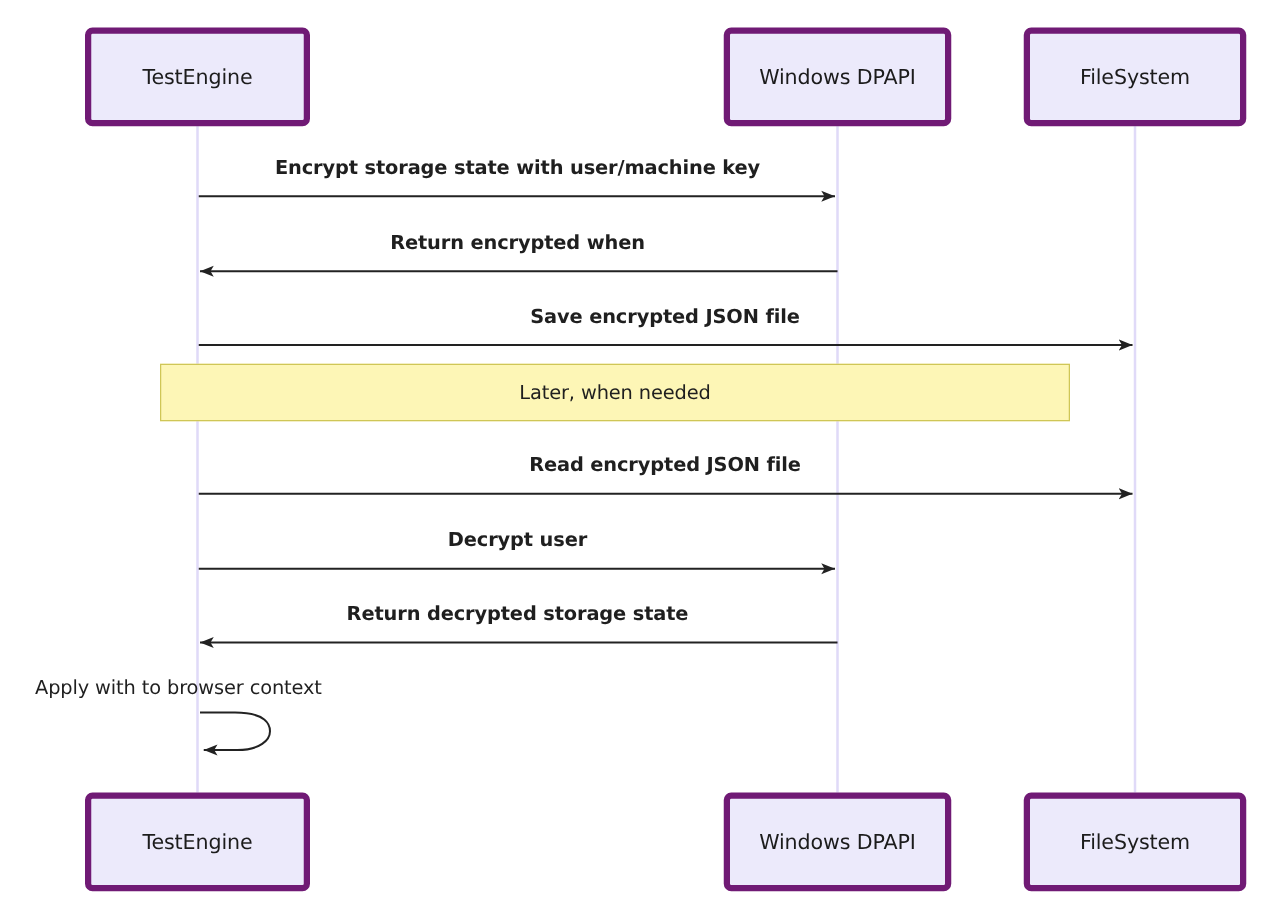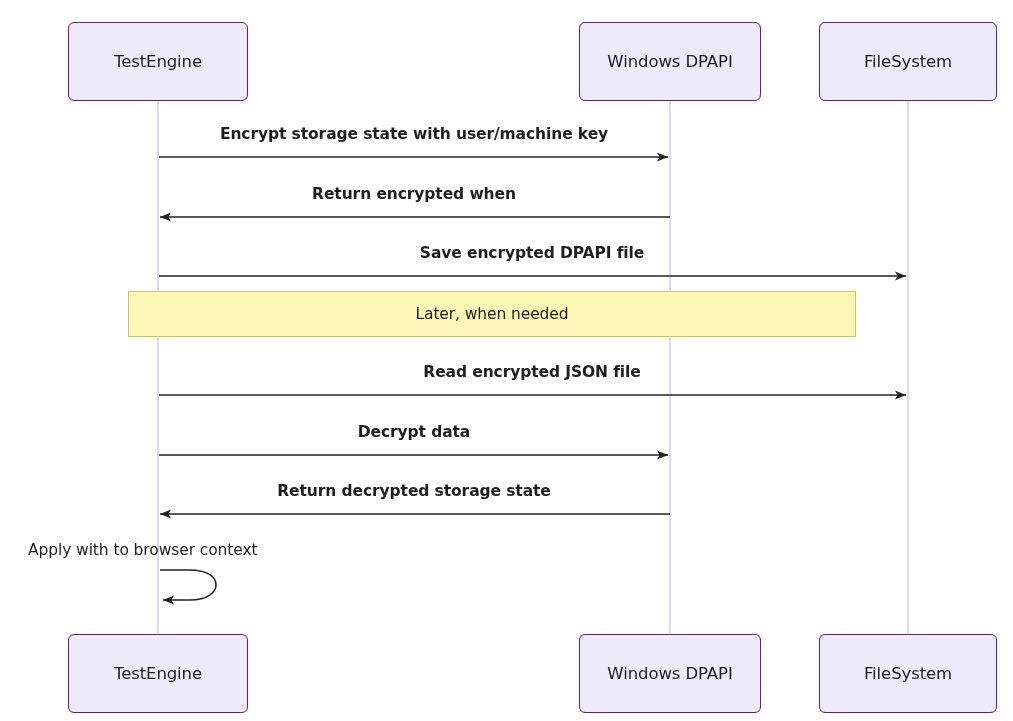--- a/index.html
+++ b/index.html
@@ -23,21 +23,21 @@
   .svg-layer {
     position: absolute;
     left: 0; top: 0;
     width: 1013px;
     height: 721px;
   }
   .participant-box {
     position: absolute;
     box-sizing: border-box;
     background: #ECEAFB;
-    border: 1px solid #701a75;
+    border: 5px solid #701a75;
     border-radius: 6px;
     display: flex;
     align-items: center;
     justify-content: center;
   }
   .participant-label {
     font-size: 16.5px;
     color: #1c1c1c;
     font-family: "DejaVu Sans", "Liberation Sans", sans-serif;
     letter-spacing: -0.1px;
@@ -127,23 +127,23 @@
 
     <line x1="159" y1="455" x2="668" y2="455" stroke="#222222" stroke-width="1.6" marker-end="url(#arrowR)"></line>
 
     <line x1="670" y1="514" x2="160" y2="514" stroke="#222222" stroke-width="1.6" marker-end="url(#arrowL)"></line>
 
     <path d="M160,570 L188,570 C213,570 216,580 216,585 C216,592 208,600 190,600 L163,600" fill="none" stroke="#222222" stroke-width="1.6" marker-end="url(#arrowL)"></path>
   </svg>
 
   <div class="msg-label centered" style="left:414px; top:125px;">Encrypt storage state with user/machine key</div>
   <div class="msg-label centered" style="left:414px; top:185px;">Return encrypted when</div>
-  <div class="msg-label centered" style="left:532px; top:244px;">Save encrypted DPAPI file</div>
+  <div class="msg-label centered" style="left:532px; top:244px;">Save encrypted JSON file</div>
   <div class="msg-label centered" style="left:532px; top:363px;">Read encrypted JSON file</div>
-  <div class="msg-label centered" style="left:414px; top:423px;">Decrypt data</div>
+  <div class="msg-label centered" style="left:414px; top:423px;">Decrypt user</div>
   <div class="msg-label centered" style="left:414px; top:482px;">Return decrypted storage state</div>
   <div class="msg-label" style="left:28px; top:541px;">Apply with to browser context</div>
 
   <div class="note-box" style="left:128px; top:291px; width:728px; height:46px;">
     <span class="note-label">Later, when needed</span>
   </div>
 
 </div>
 
 </body></html>

